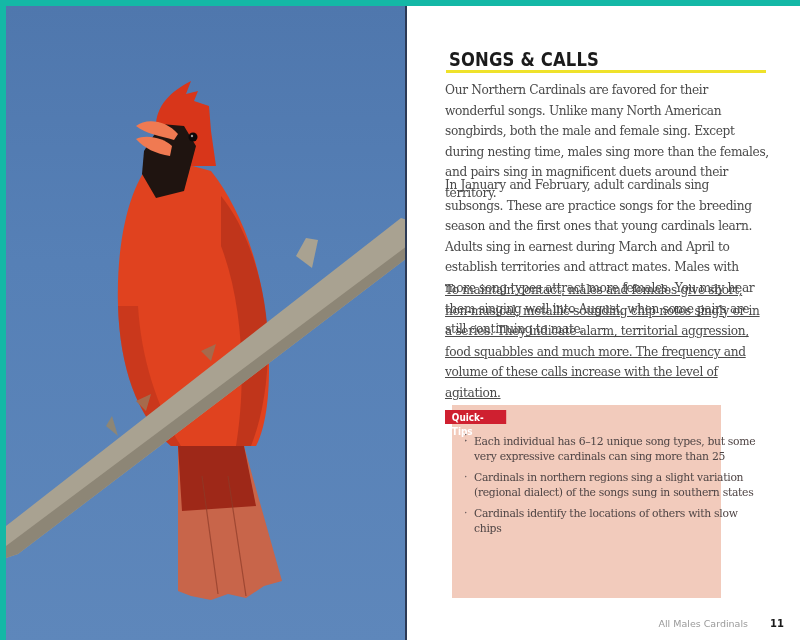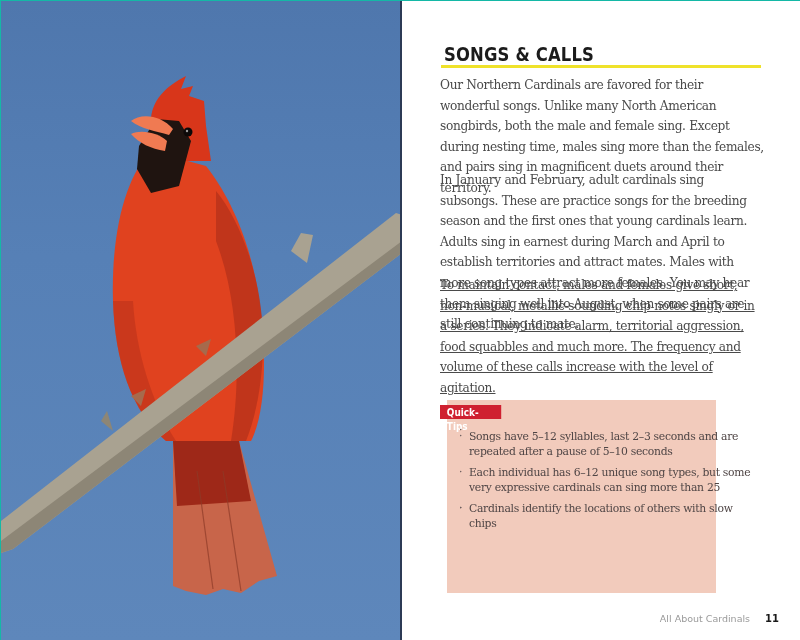--- a/index.html
+++ b/index.html
@@ -1,19 +1,19 @@
 <!DOCTYPE html>
 <html><head>
 <meta charset="utf-8">
 <style>
   * { margin: 0; padding: 0; box-sizing: border-box; }
   html, body { width: 800px; height: 640px; overflow: hidden; background: #fff; }
   body { position: relative; font-family: "DejaVu Serif", serif; }
 
-  .spread { position: absolute; left: 0; top: 0; width: 800px; height: 640px; background: #ffffff; border: 1px solid #14b8a6; }
+  .spread { position: absolute; left: 0; top: 0; width: 800px; height: 640px; background: #ffffff; border: 6px solid #14b8a6; }
 
   
   .photo-page { position: absolute; left: 0; top: 0; width: 401px; height: 640px; overflow: hidden;
     background: linear-gradient(180deg, #4f77ad 0%, #5680b6 40%, #5e87bb 100%);
     border-right: 2px solid #2c3a55; }
   .photo-page svg { position: absolute; left: 0; top: 0; }
 
   
   .text-page { position: absolute; left: 401px; top: 0; width: 399px; height: 640px; background: #fff; }
 
@@ -30,21 +30,21 @@
   .tips-box { position: absolute; left: 45px; top: 399px; width: 269px; height: 193px; background: #f2cbbc; }
   .tips-label { position: absolute; left: -7px; top: 5px; height: 14px; padding: 0 6px 0 8px; background: #cf2030;
     color: #fff; font-family: "DejaVu Sans", sans-serif; font-weight: bold; font-size: 10.5px; line-height: 14px;
     transform: scaleX(0.85); transform-origin: left top; width: 72px; }
   .tips-list { position: absolute; left: 12px; top: 23px; width: 292px; list-style: none; }
   .tips-list li { position: relative; padding-left: 10px; font-family: "DejaVu Serif", serif; font-size: 10.8px;
     line-height: 15px; color: #4f4545; letter-spacing: -0.3px; margin-bottom: 6px; }
   .tips-list li .bullet { position: absolute; left: 0; top: 0; color: #6b5d5d; }
 
   .footer { position: absolute; right: 22px; top: 612px; font-family: "DejaVu Sans", sans-serif; font-size: 9.5px; color: #9a9a9a; }
-  .footer .folio { color: #1a1a1a; font-weight: bold; margin-left: 12px; font-size: 10px; }
+  .footer .folio { color: #1a1a1a; font-weight: bold; margin-left: 19px; font-size: 10px; }
 </style>
 </head>
 <body>
 
 <div class="spread">
 
   <div class="photo-page">
     <svg width="401" height="640" viewBox="0 0 401 640">
 
       <path d="M172 440 L238 440 L276 575 L258 580 L240 592 L222 588 L205 594 L185 590 L172 585 Z" fill="#c8654a"></path>
@@ -79,25 +79,25 @@
     <div class="heading-rule"></div>
 
     <p class="body-text p1">Our Northern Cardinals are favored for their wonderful songs. Unlike many North American songbirds, both the male and female sing. Except during nesting time, males sing more than the females, and pairs sing in magnificent duets around their territory.</p>
     <p class="body-text p2">In January and February, adult cardinals sing subsongs. These are practice songs for the breeding season and the first ones that young cardinals learn. Adults sing in earnest during March and April to establish territories and attract mates. Males with more song types attract more females. You may hear them singing well into August, when some pairs are still continuing to mate.</p>
     <p class="body-text p3">To maintain contact, males and females give short, non-musical, metallic-sounding chip notes singly or in a series. They indicate alarm, territorial aggression, food squabbles and much more. The frequency and volume of these calls increase with the level of agitation.</p>
 
     <div class="tips-box">
       <div class="tips-label">Quick-Tips</div>
       <ul class="tips-list">
         <li><span class="bullet">·</span></li>
-        <li><span class="bullet">·</span><span>Songs have 5–12 syllables, last 2–3 seconds and are repeated after a pause of 5–10 seconds</span></li>
+        <li><span class="bullet">·</span></li>
         <li><span class="bullet">·</span><span>Each individual has 6–12 unique song types, but some very expressive cardinals can sing more than 25</span></li>
-        <li><span class="bullet">·</span></li>
+        <li><span class="bullet">·</span><span>Cardinals in northern regions sing a slight variation (regional dialect) of the songs sung in southern states</span></li>
         <li><span class="bullet">·</span><span>Cardinals identify the locations of others with slow chips</span></li>
       </ul>
     </div>
 
     <div class="footer">
-      <span>All About Cardinals</span>
+      <span>All Males Cardinals</span>
       <span class="folio">11</span>
     </div>
   </div>
 </div>
 
 </body></html>

